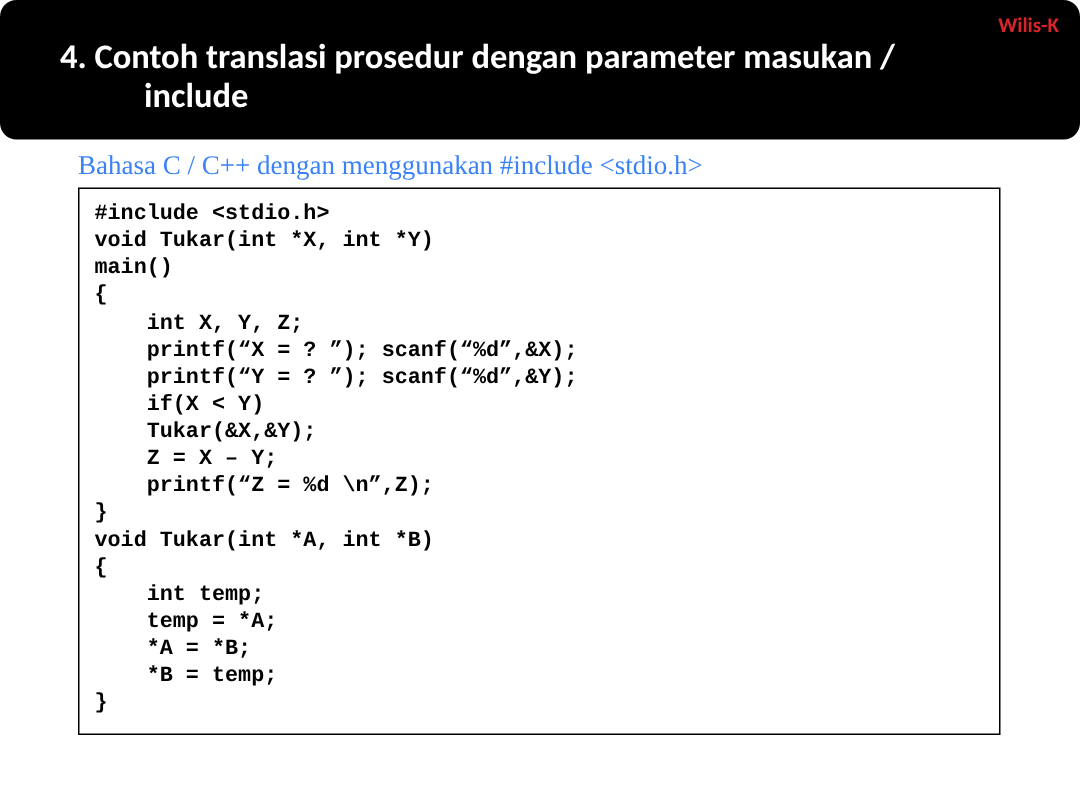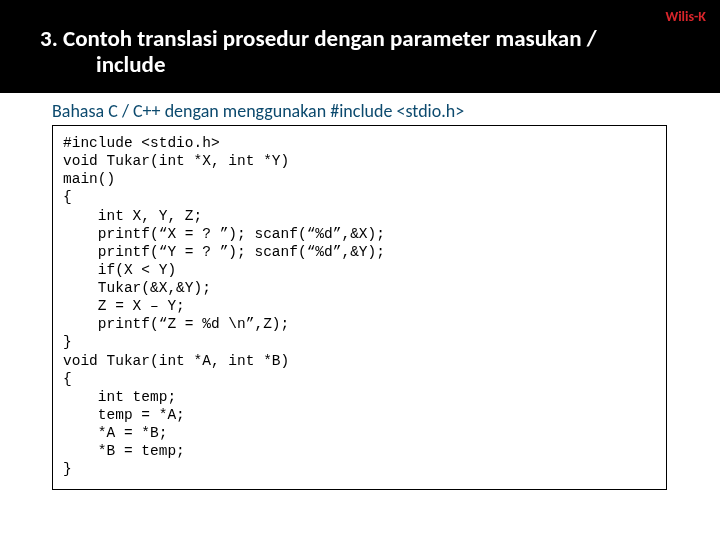--- a/index.html
+++ b/index.html
@@ -10,20 +10,21 @@
     font-family: "Calibri", "Segoe UI", sans-serif;
     color: #000;
     overflow: hidden;
     position: relative;
   }
   .top-band {
     position: absolute;
     top: 0; left: 0; right: 0;
     height: 93px;
     background: #000;
+    border-radius: 11px;
   }
   .author {
     position: absolute;
     top: 8px;
     right: 14px;
     color: #d8252b;
     font-size: 14px;
     font-weight: 600;
   }
   .heading {
@@ -35,44 +36,46 @@
     font-size: 23px;
     font-weight: 700;
     line-height: 1.15;
   }
   .heading .indent { display: block; padding-left: 56px; }
   .subtitle {
     position: absolute;
     top: 100px;
     left: 52px;
     font-size: 18px;
-    color: #0c4a6e;
+    color: #3b82f6;
+    font-family: Liberation Serif, serif;
   }
   .codebox {
     position: absolute;
     top: 125px;
     left: 52px;
     width: 615px;
     height: 365px;
     border: 1.5px solid #000;
     padding: 8px 10px;
     font-family: "Courier New", monospace;
     font-size: 14.5px;
     line-height: 1.25;
     white-space: pre;
     background: #fff;
+    font-weight: bold;
   }
 </style>
 </head>
 <body>
 
 <div class="top-band">
   <div class="author">Wilis-K</div>
   <div class="heading">
-    <span>3. Contoh translasi prosedur dengan parameter masukan /</span>
+    <span>4. Contoh translasi prosedur dengan parameter masukan /</span>
     <span class="indent">include</span>
   </div>
 </div>
 
 <div class="subtitle">Bahasa C / C++ dengan menggunakan #include &lt;stdio.h&gt;</div>
 
 <div class="codebox">#include &lt;stdio.h&gt;
 void Tukar(int *X, int *Y)
 main()
 {

